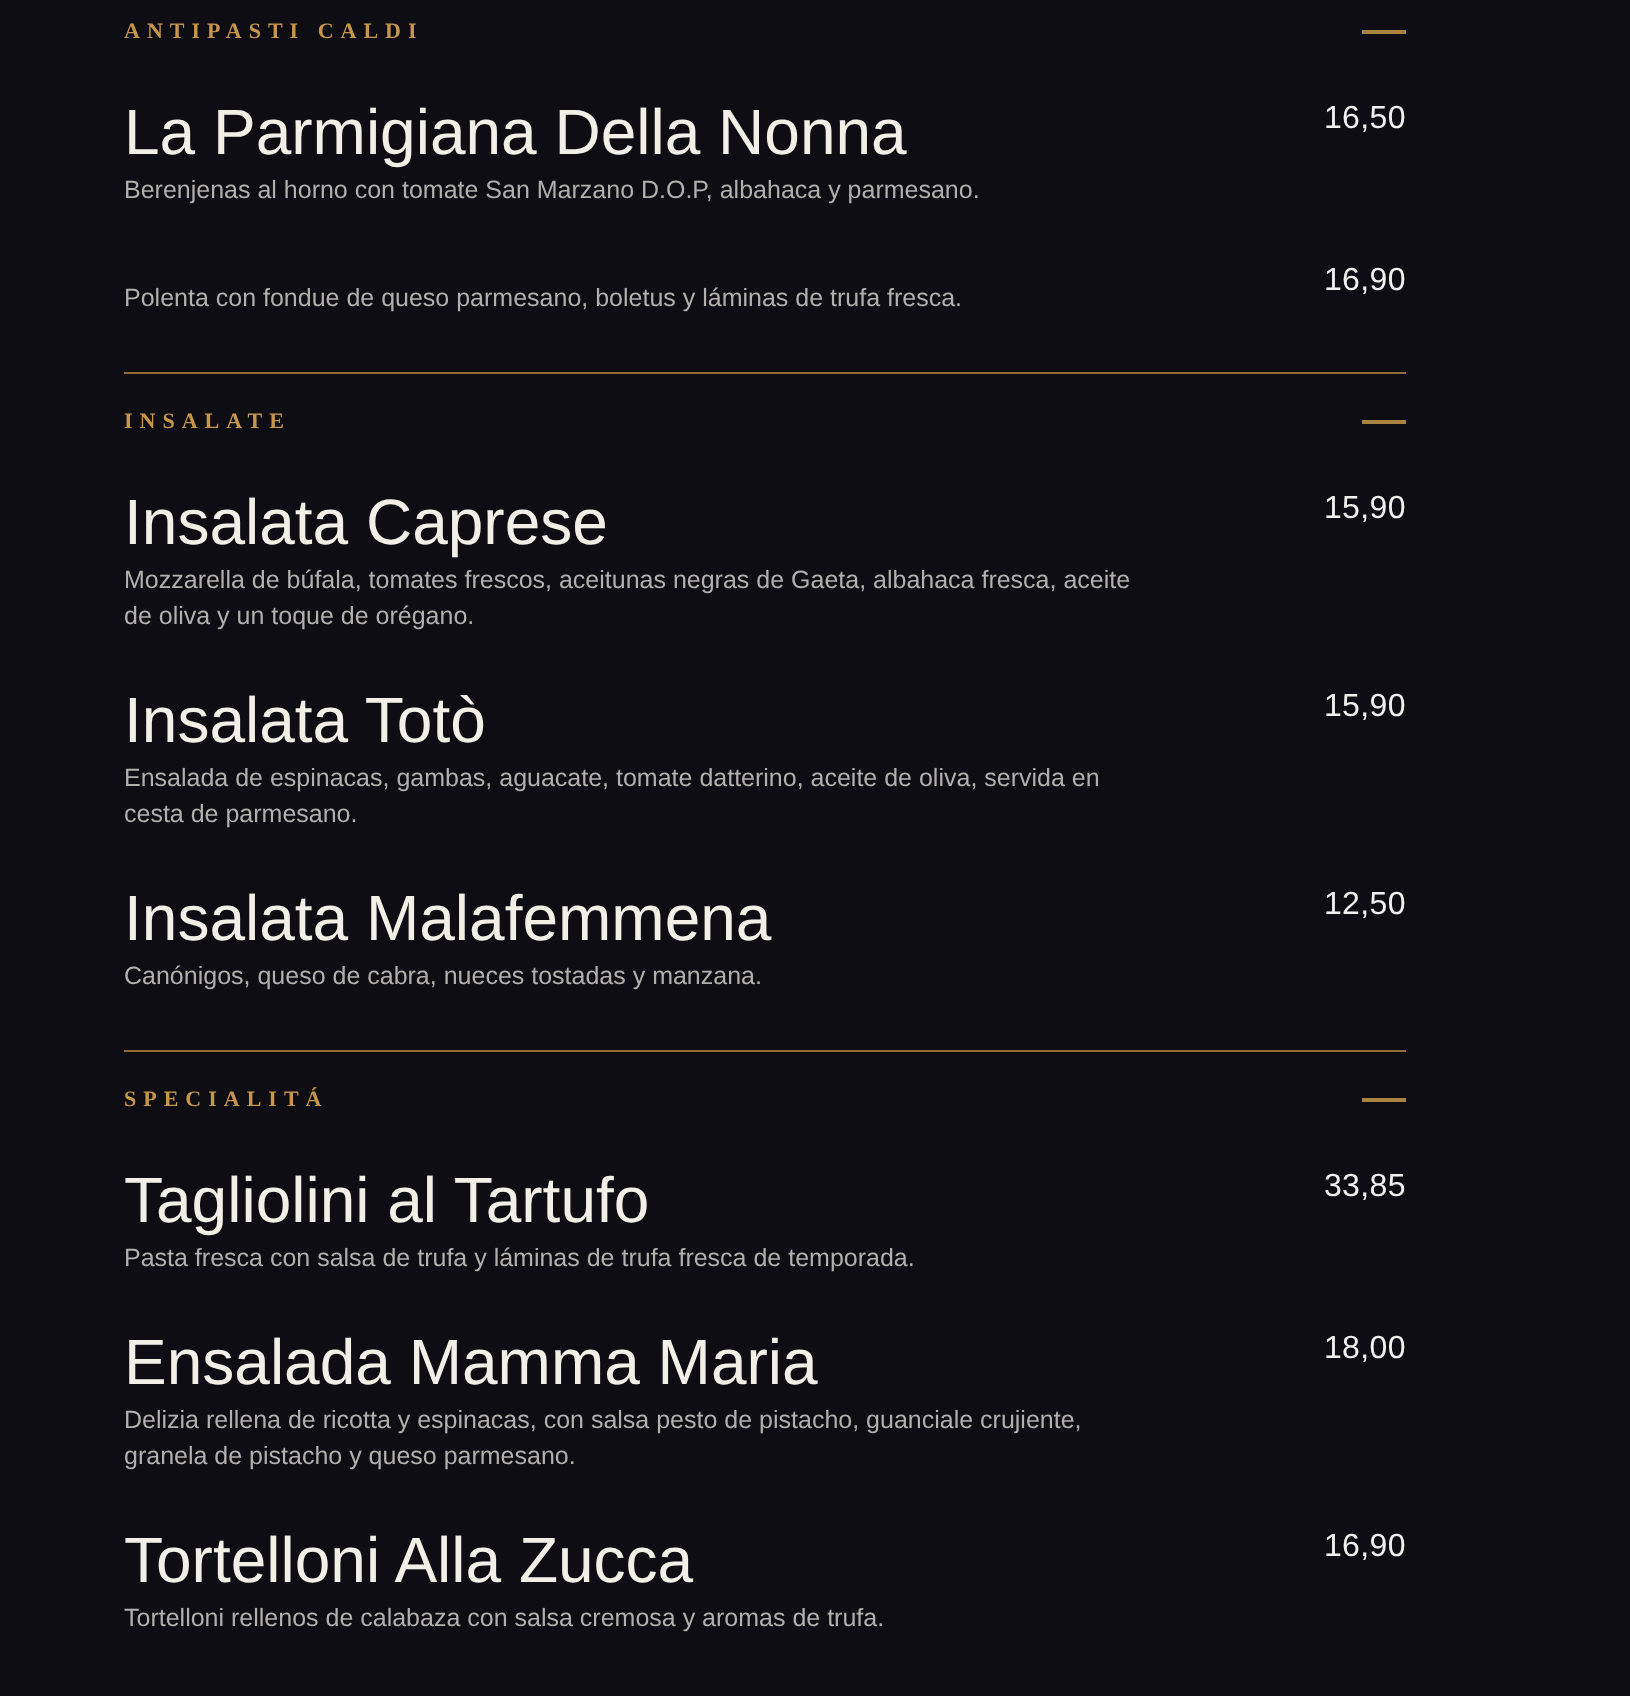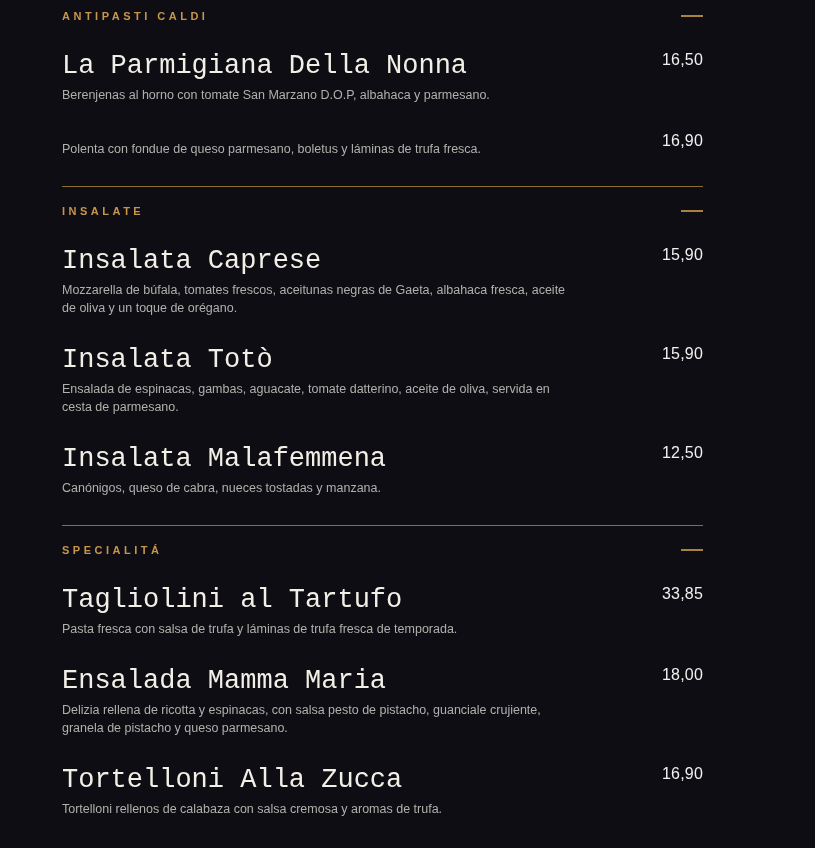--- a/index.html
+++ b/index.html
@@ -33,40 +33,41 @@
     align-items:center;
     height:15px;
   }
   .section-label{
     margin:0;
     font-size:11px;
     font-weight:700;
     letter-spacing:3.5px;
     color:var(--accent);
     text-transform:uppercase;
+    font-family:Liberation Serif, serif;
   }
   .section-dash{
     display:block;
     width:22px;
     height:2px;
     background:var(--dash);
     flex:none;
   }
   .menu-item{
     display:flex;
     justify-content:space-between;
     align-items:flex-start;
     margin-top:30px;
   }
   .item-text{min-width:0;}
   .item-name{
     margin:0;
-    font-family:Liberation Mono, monospace;
+    font-family:Liberation Sans, sans-serif;
     font-weight:400;
-    font-size:27px;
+    font-size:32px;
     line-height:27px;
     color:var(--title);
   }
   .item-desc{
     margin:6px 0 0 0;
     font-size:12.5px;
     line-height:18px;
     color:var(--desc);
     max-width:505px;
   }

